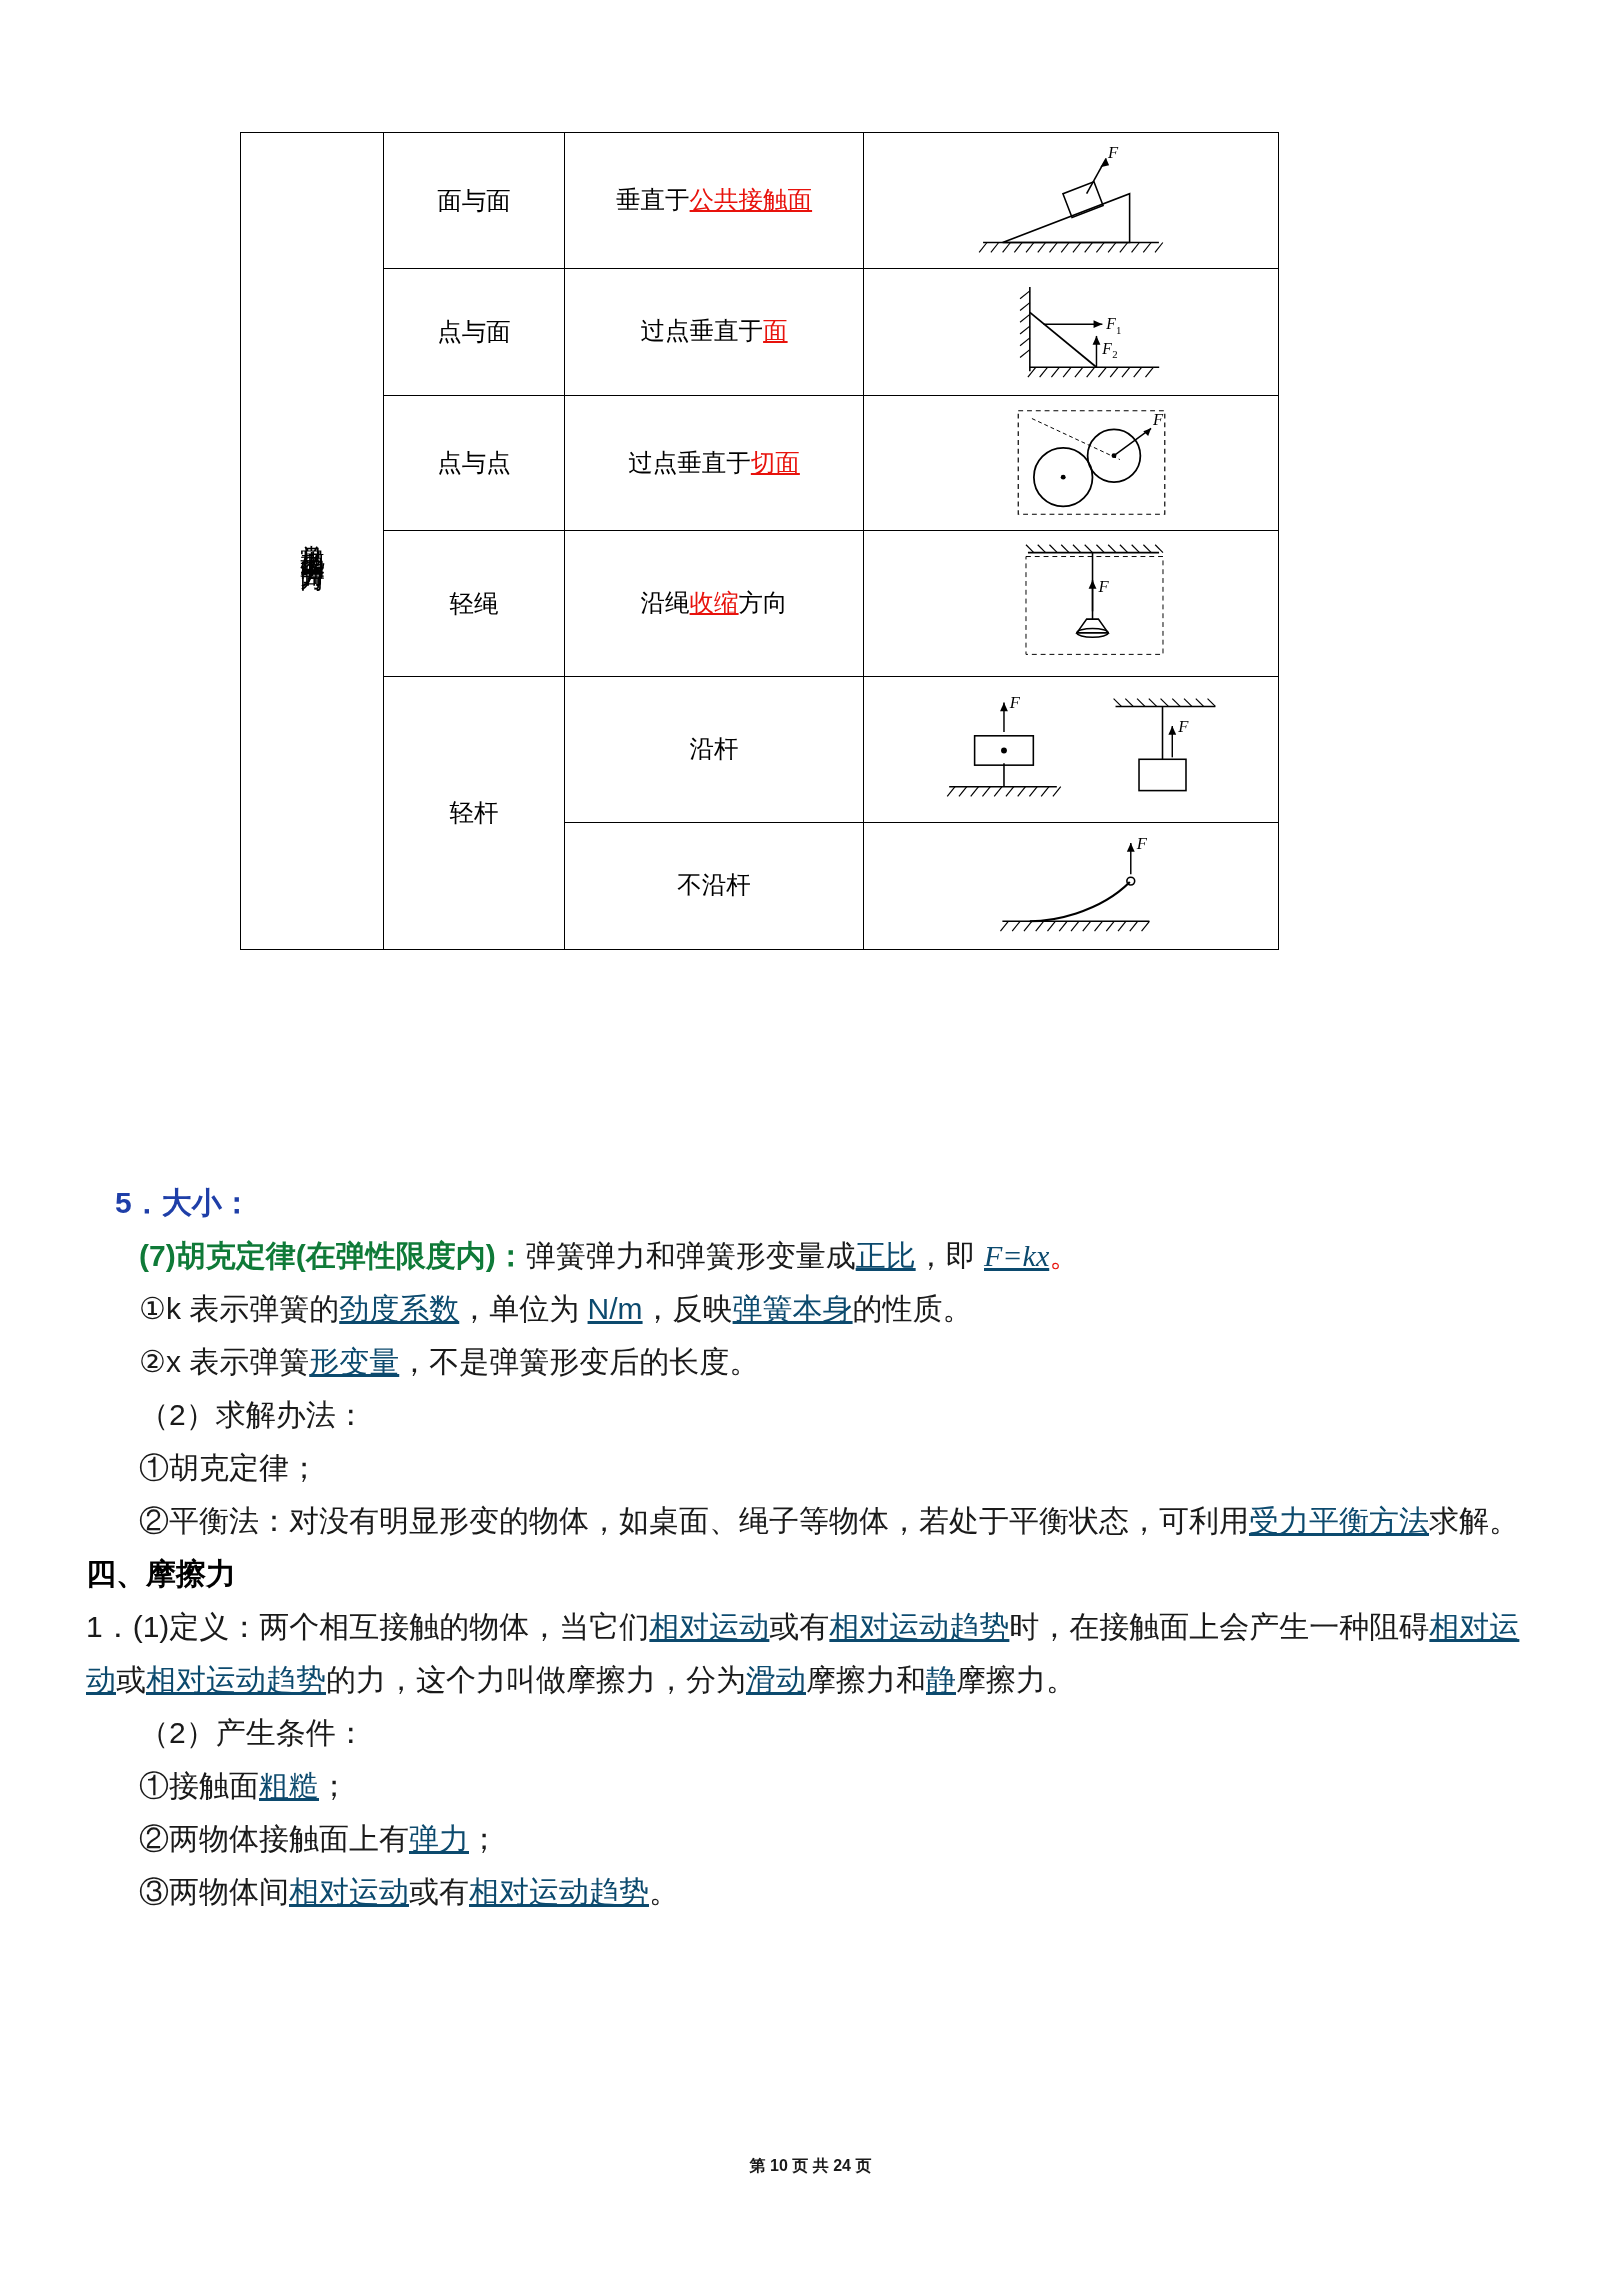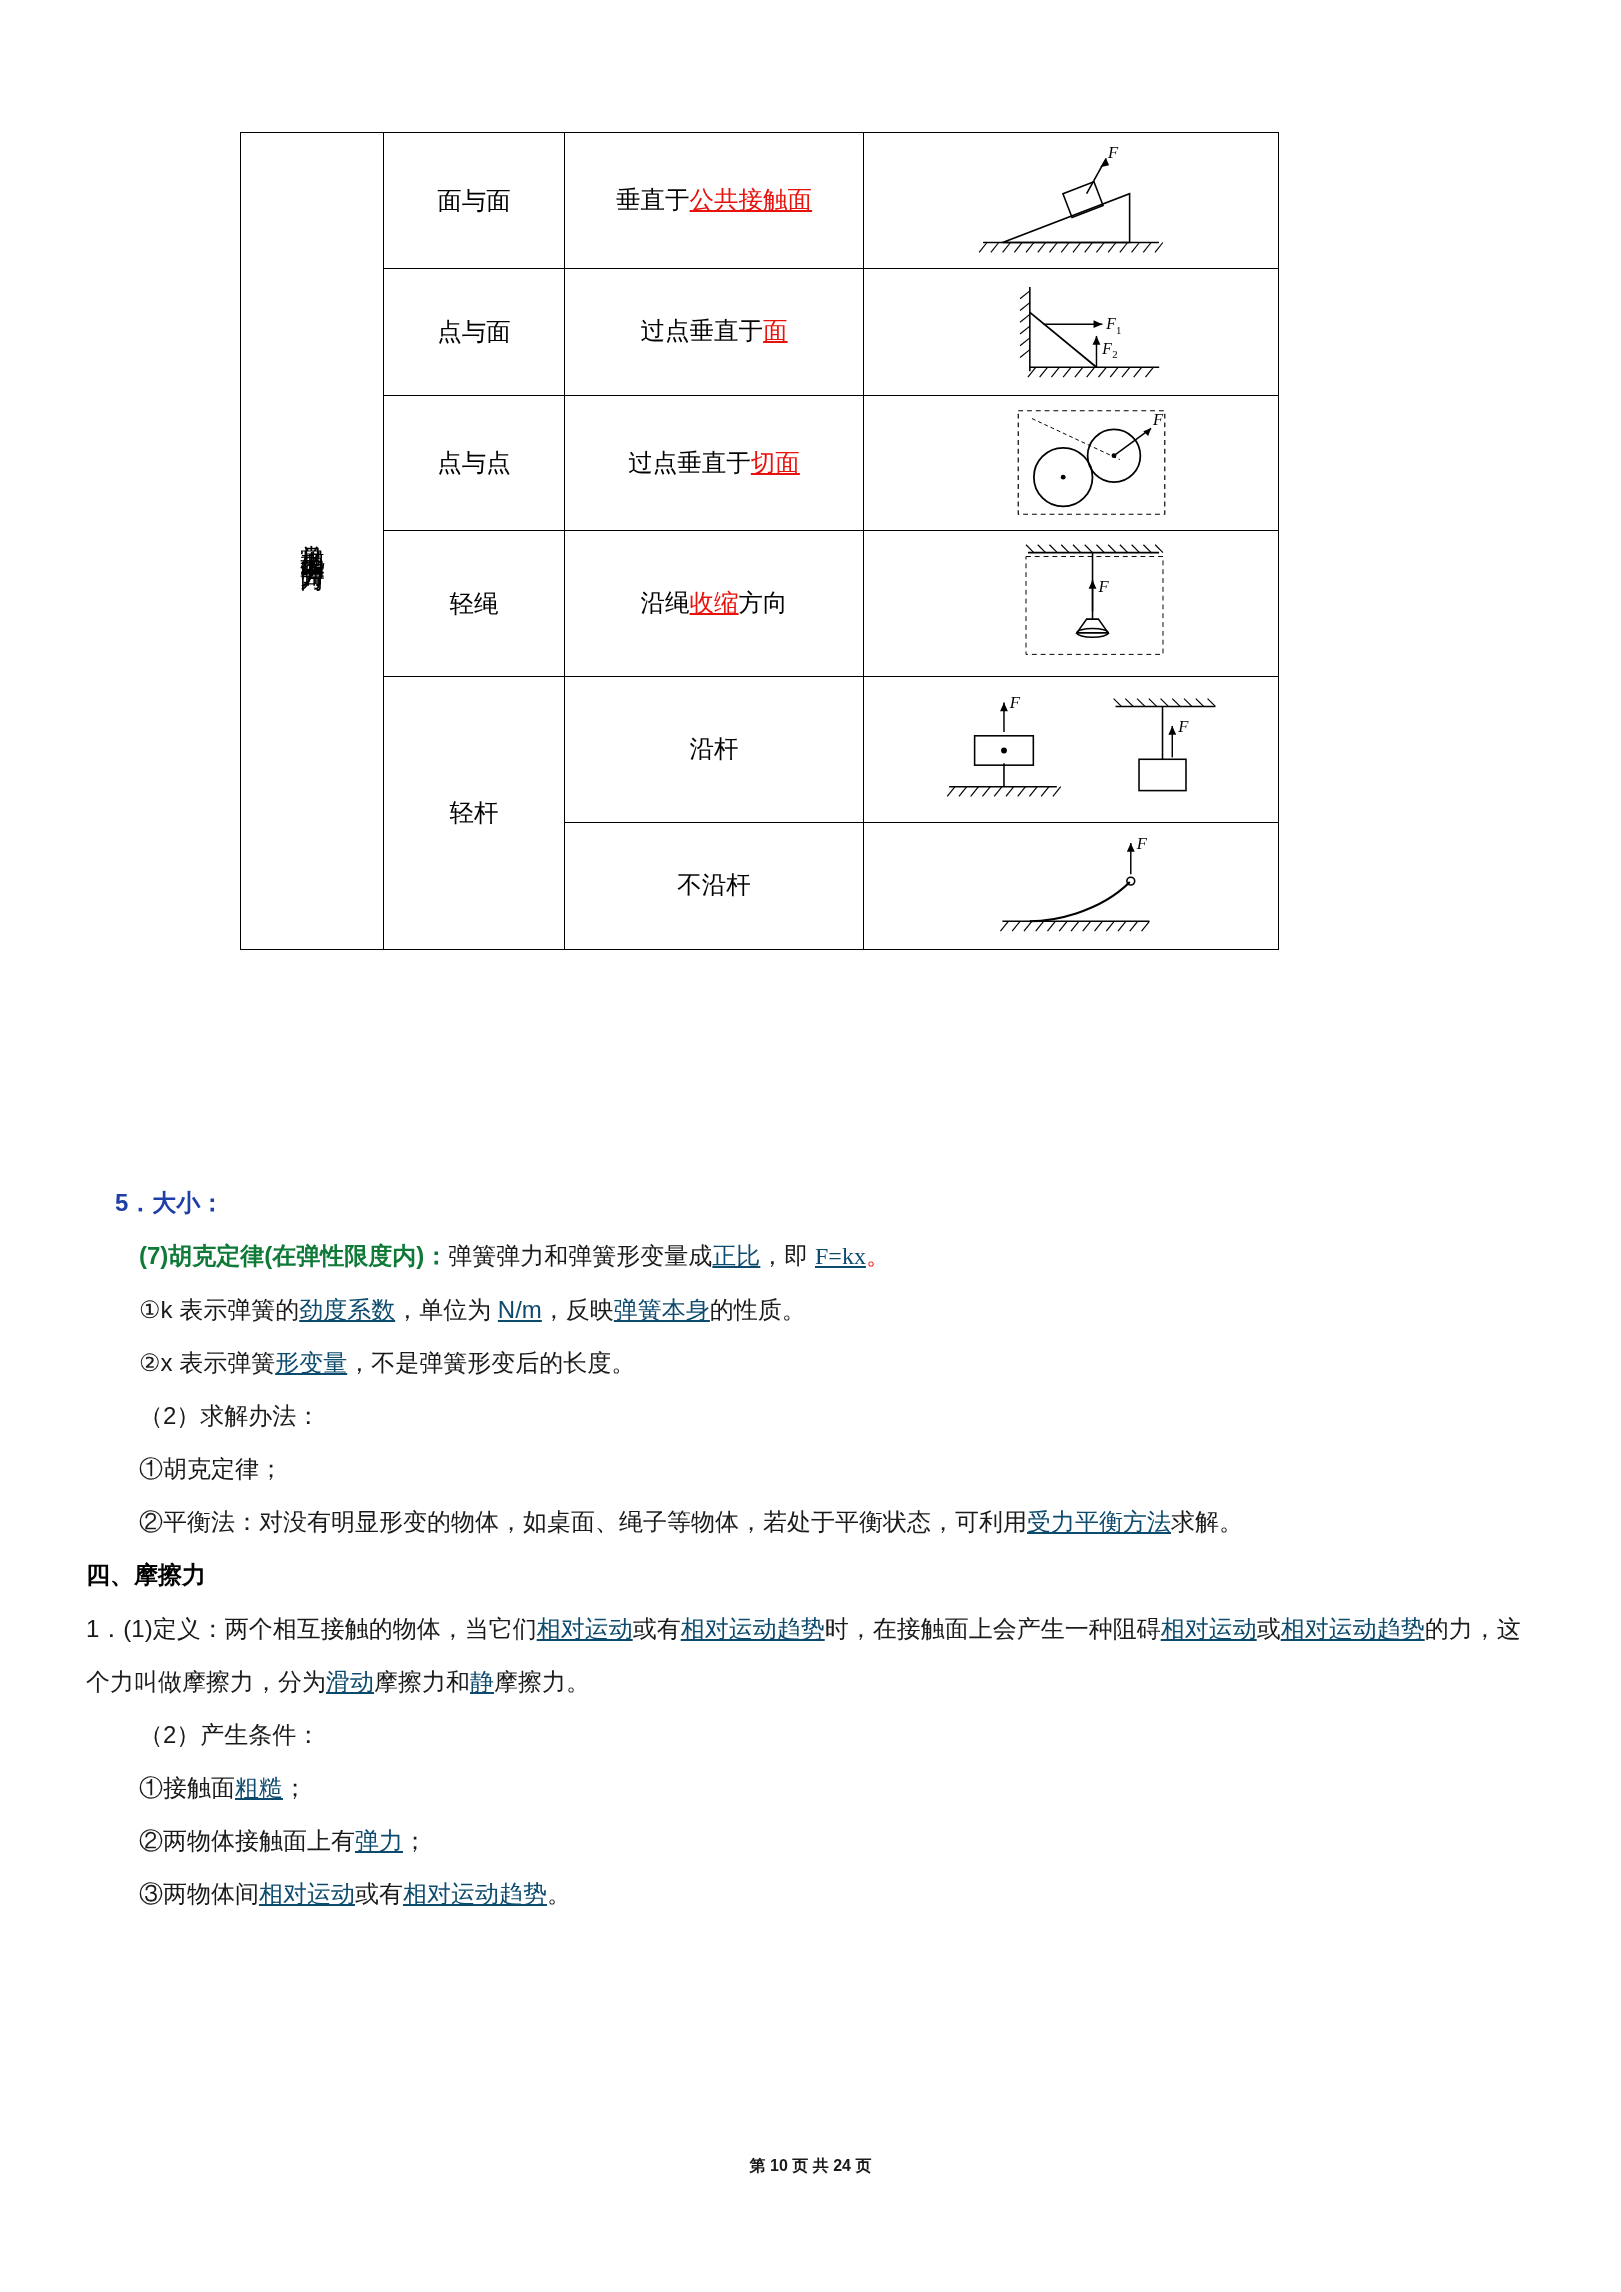--- a/index.html
+++ b/index.html
@@ -71,33 +71,33 @@
 
   
   .content {
     position: absolute;
     left: 86px;
     top: 1176px;
     width: 1451px;
   }
   p {
     margin: 0 0 0 0;
-    font-size: 24px;
+    font-size: 30px;
     line-height: 53px;
     font-family: "Liberation Sans", sans-serif;
   }
   .indent1 { text-indent: 0px; padding-left: 29px; }
   .indent2 { text-indent: 0px; padding-left: 53px; }
   .noindent { padding-left: 0px; }
   .blue-bold { color: #1f3fa8; font-weight: bold; }
   .green-bold { color: #0f7a38; font-weight: bold; }
   .black-bold { color: #000; font-weight: bold; font-family: Liberation Serif, serif; }
   .u-red { color: #0c4a6e; text-decoration: underline; }
   .plain-red { color: #e8120c; }
-  .ital { font-family: "Liberation Serif", serif; }
+  .ital { font-style: italic; font-family: "Liberation Serif", serif; }
   .footer {
     position: absolute;
     left: 0;
     top: 2156px;
     width: 1621px;
     text-align: center;
     font-size: 16px;
     font-weight: bold;
     font-family: "Liberation Sans", sans-serif;
     color: #1a1a1a;

